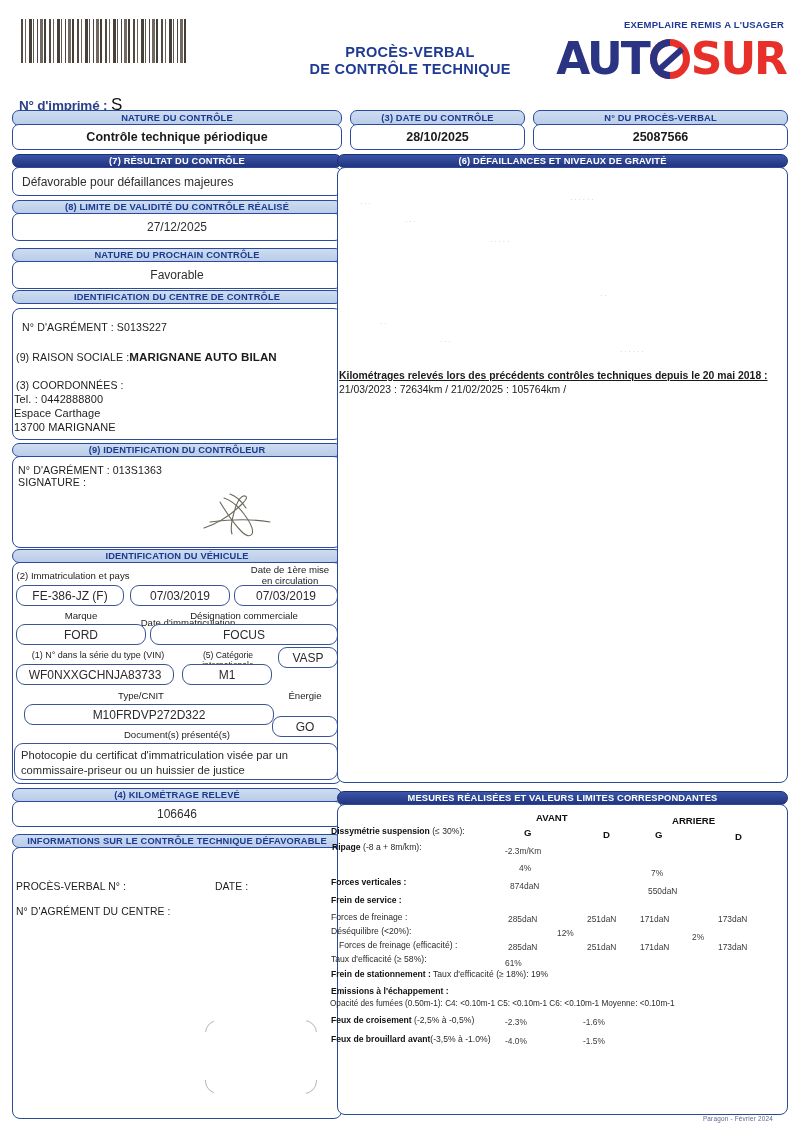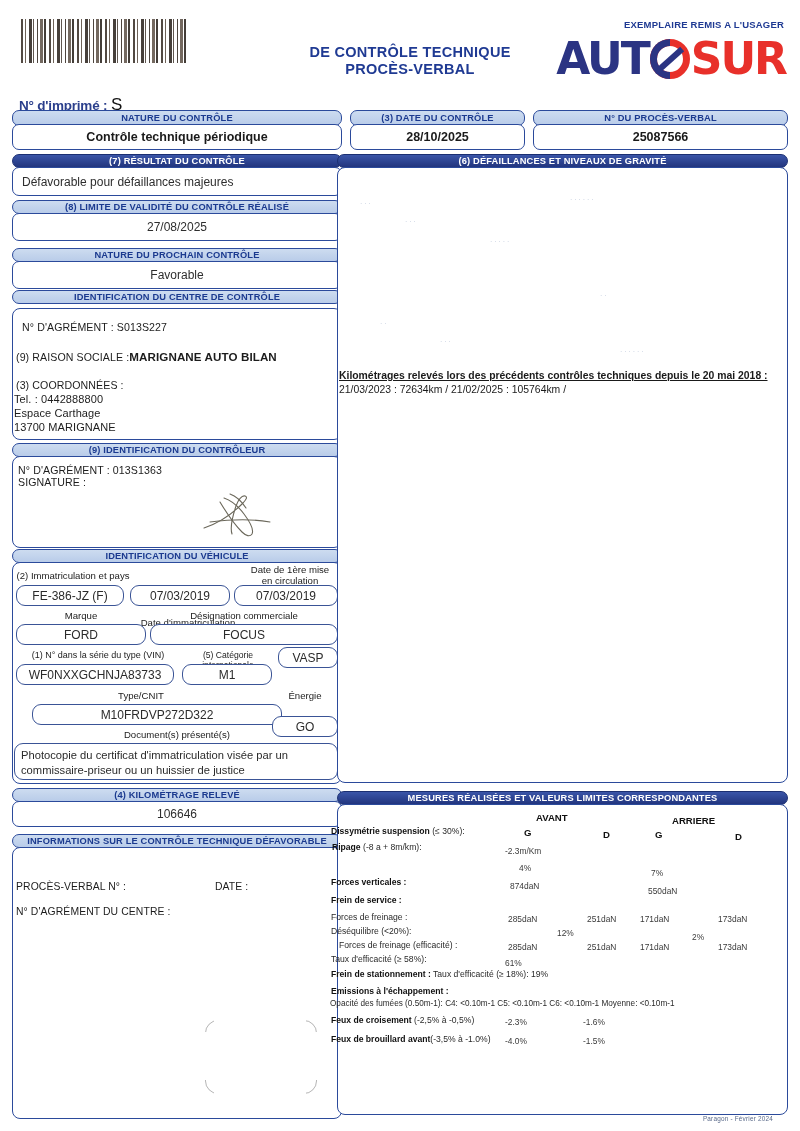--- a/index.html
+++ b/index.html
@@ -152,22 +152,22 @@
 
   <div class="barcode"></div>
 
   <div class="imprime">
     <span class="lbl">N° d'imprimé :</span>
     <span class="s">S</span>
     <span class="val">636955133</span>
   </div>
 
   <div class="doc-title">
+    <div>PROCÈS-VERBAL</div>
     <div>DE CONTRÔLE TECHNIQUE</div>
-    <div>PROCÈS-VERBAL</div>
   </div>
 
   <div class="exemplaire">EXEMPLAIRE REMIS A L'USAGER</div>
 
   <div class="logo">
     <span class="aut">AUT</span>
     <span class="oring">
         <span class="logo-halfmask"></span>
       </span>
     <span class="sur">SUR</span>
@@ -179,21 +179,21 @@
   <div class="hdr" style="left:350px;top:110px;width:175px;height:16px;">(3) DATE DU CONTRÔLE</div>
   <div class="val center bold" style="left:350px;top:124px;width:175px;height:26px;">28/10/2025</div>
 
   <div class="hdr" style="left:533px;top:110px;width:255px;height:16px;">N° DU PROCÈS-VERBAL</div>
   <div class="val center bold" style="left:533px;top:124px;width:255px;height:26px;">25087566</div>
 
   <div class="hdr dark" style="left:12px;top:154px;width:330px;height:14px;">(7) RÉSULTAT DU CONTRÔLE</div>
   <div class="val pad" style="left:12px;top:167px;width:330px;height:29px;font-size:12px;">Défavorable pour défaillances majeures</div>
 
   <div class="hdr" style="left:12px;top:200px;width:330px;height:14px;">(8) LIMITE DE VALIDITÉ DU CONTRÔLE RÉALISÉ</div>
-  <div class="val center" style="left:12px;top:213px;width:330px;height:28px;">27/08/2025</div>
+  <div class="val center" style="left:12px;top:213px;width:330px;height:28px;">27/12/2025</div>
 
   <div class="hdr" style="left:12px;top:248px;width:330px;height:14px;">NATURE DU PROCHAIN CONTRÔLE</div>
   <div class="val center" style="left:12px;top:261px;width:330px;height:28px;">Favorable</div>
 
   <div class="hdr" style="left:12px;top:290px;width:330px;height:14px;">IDENTIFICATION DU CENTRE DE CONTRÔLE</div>
   <div class="panel" style="left:12px;top:308px;width:330px;height:132px;"></div>
 
   <div class="ctr-line" style="left:22px;top:321px;">
     <span>N° D'AGRÉMENT :</span>
     <span>S013S227</span>
@@ -246,21 +246,21 @@
 
   <div class="sublabel" style="left:14px;top:650px;width:168px;font-size:9px;">(1) N° dans la série du type (VIN)</div>
   <div class="sublabel" style="left:176px;top:650px;width:104px;font-size:8.6px;">(5) Catégorie internationale</div>
   <div class="sublabel" style="left:278px;top:650px;width:62px;">Genre</div>
   <div class="cell" style="left:16px;top:664px;width:158px;height:21px;">WF0NXXGCHNJA83733</div>
   <div class="cell" style="left:182px;top:664px;width:90px;height:21px;">M1</div>
   <div class="cell" style="left:278px;top:647px;width:60px;height:21px;">VASP</div>
 
   <div class="sublabel" style="left:16px;top:690px;width:250px;">Type/CNIT</div>
   <div class="sublabel" style="left:272px;top:690px;width:66px;">Énergie</div>
-  <div class="cell" style="left:32px;top:704px;width:250px;height:21px;">M10FRDVP272D322</div>
+  <div class="cell" style="left:24px;top:704px;width:250px;height:21px;">M10FRDVP272D322</div>
   <div class="cell" style="left:272px;top:704px;width:66px;height:21px;margin-top:12px;">GO</div>
 
   <div class="sublabel" style="left:16px;top:729px;width:322px;">Document(s) présenté(s)</div>
   <div class="cell" style="left:14px;top:743px;width:324px;height:37px;display:block;padding:4px 6px;box-sizing:border-box;">
     <div style="font-size:11.2px;line-height:15px;">Photocopie du certificat d'immatriculation visée par un</div>
     <div style="font-size:11.2px;line-height:15px;">commissaire-priseur ou un huissier de justice</div>
   </div>
 
   <div class="hdr" style="left:12px;top:788px;width:330px;height:14px;">(4) KILOMÉTRAGE RELEVÉ</div>
   <div class="val center" style="left:12px;top:801px;width:330px;height:26px;">106646</div>

